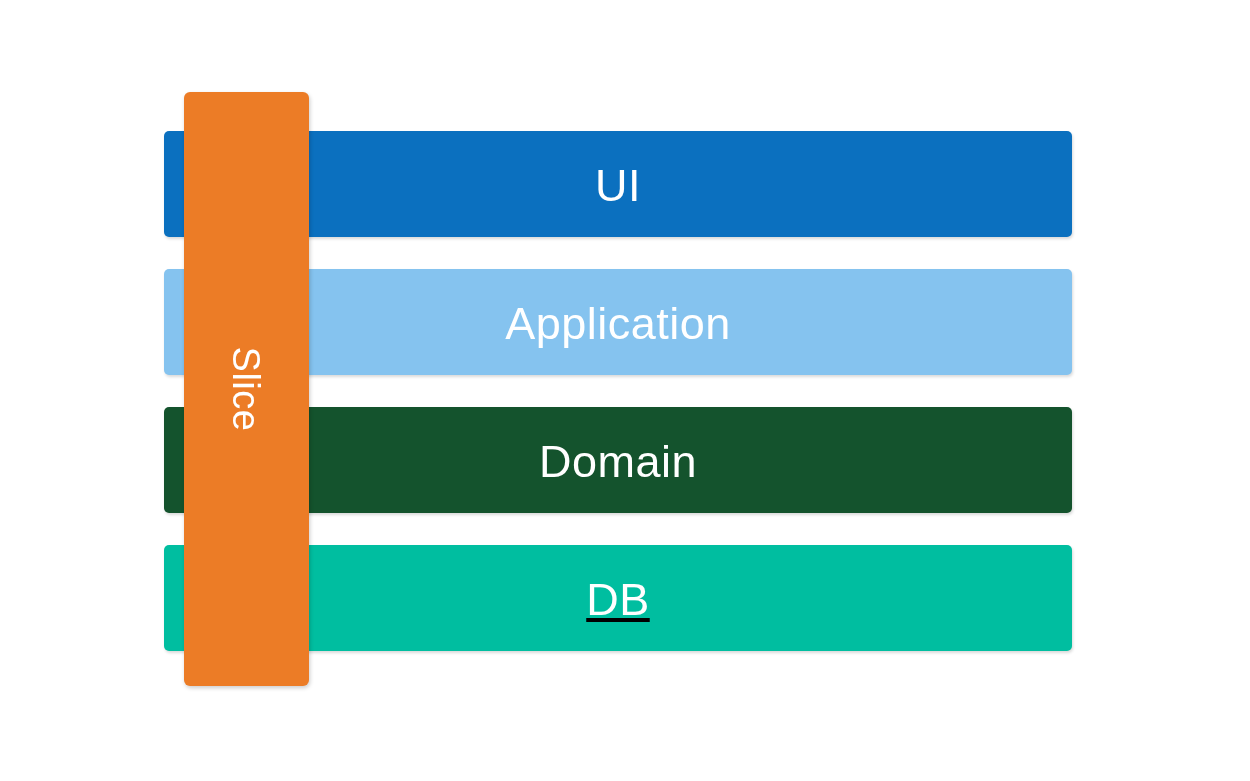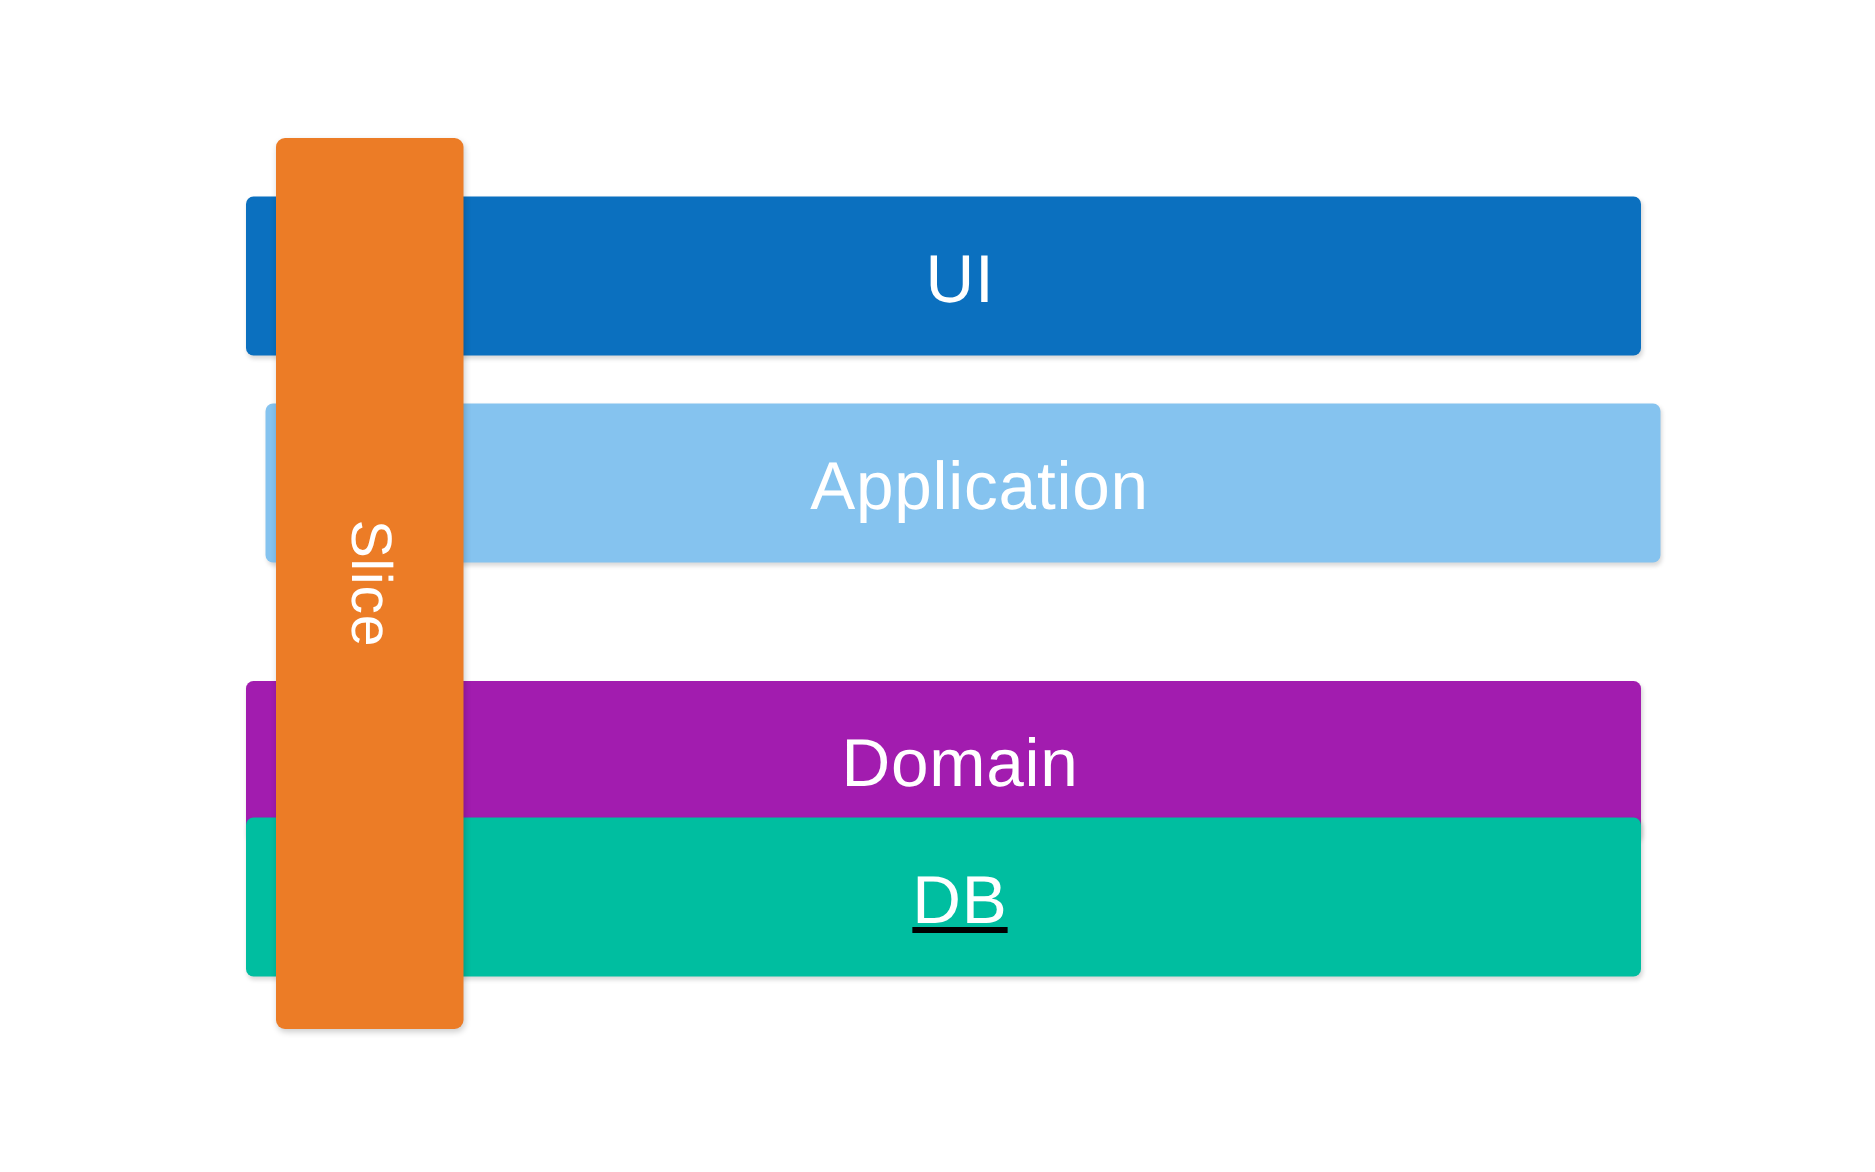--- a/index.html
+++ b/index.html
@@ -18,21 +18,20 @@
   .layer-bar {
     position: absolute;
     left: 164px;
     width: 908px;
     height: 106px;
     border-radius: 5px;
     display: flex;
     align-items: center;
     justify-content: center;
     box-shadow: 1px 2px 3px rgba(0,0,0,0.15);
-    padding-left: 22px;
   }
   .layer-bar.l1 { top: 131px; }
   .layer-bar.l2 { top: 269px; }
   .layer-bar.l3 { top: 407px; }
   .layer-bar.l4 { top: 545px; text-decoration: underline; }
   .layer-label {
     font-size: 45px;
     font-weight: 400;
     letter-spacing: 0.5px;
     line-height: 1;
@@ -61,25 +60,25 @@
 </style>
 </head>
 <body>
 
 <div class="canvas">
 
   <div class="layer-bar l1" style="background-color: rgb(11, 112, 191);">
     <span class="layer-label" style="color: rgb(255, 255, 255);">UI</span>
   </div>
 
-  <div class="layer-bar l2" style="background-color: rgb(133, 195, 239); margin-left: 13px;">
+  <div class="layer-bar l2" style="background-color: rgb(133, 195, 239);">
     <span class="layer-label" style="color: rgb(255, 255, 255);">Application</span>
   </div>
 
-  <div class="layer-bar l3" style="background-color: #a21caf; margin-top: 47px;">
+  <div class="layer-bar l3" style="background-color: #14532d;">
     <span class="layer-label" style="color: rgb(255, 255, 255);">Domain</span>
   </div>
 
   <div class="layer-bar l4" style="background-color: rgb(0, 190, 160);">
     <span class="layer-label" style="color: rgb(255, 255, 255);">DB</span>
   </div>
 
   <div class="slice-bar" style="background-color: rgb(236, 124, 38);">
     <span class="slice-label" style="color: rgb(255, 255, 255);">Slice</span>
   </div>

